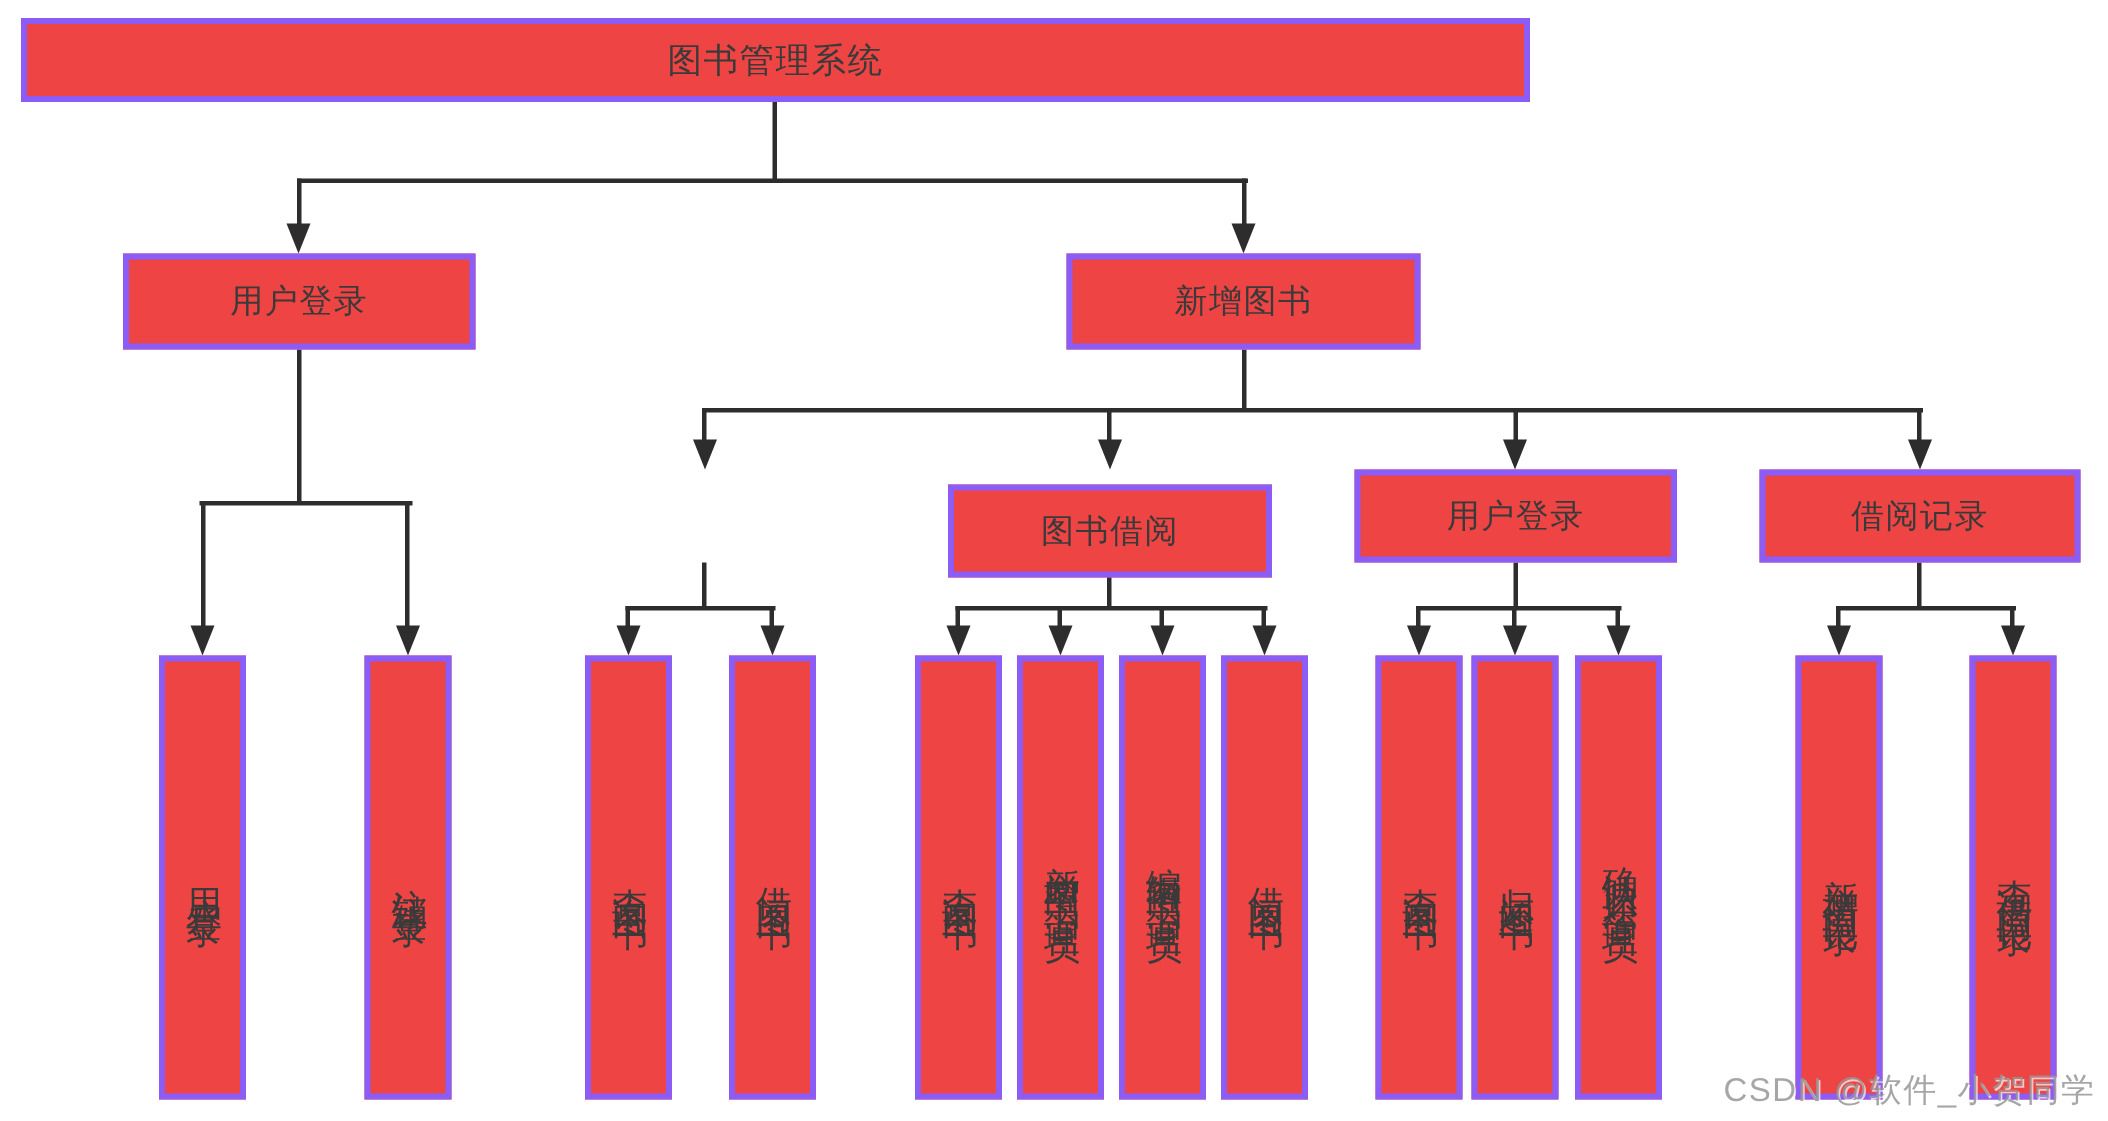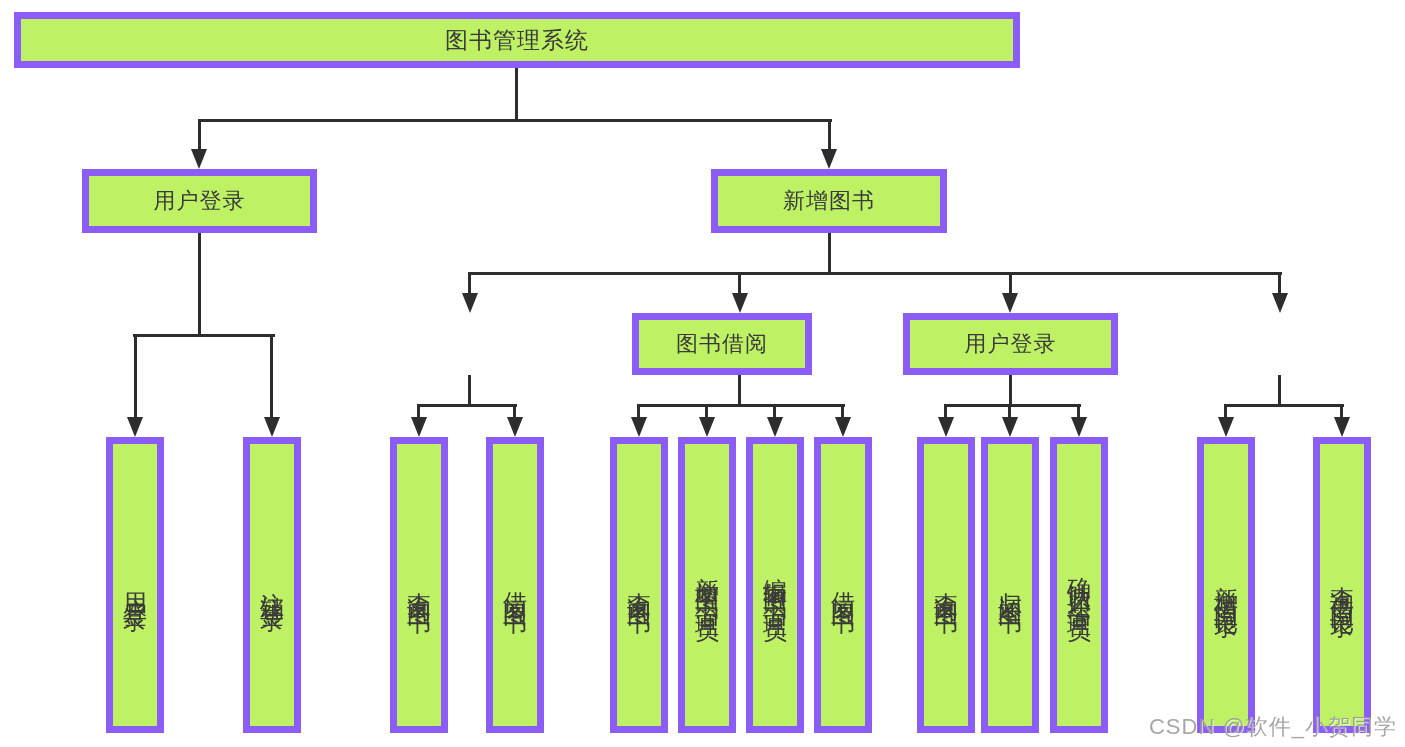--- a/index.html
+++ b/index.html
@@ -1,22 +1,22 @@
 <!DOCTYPE html>
 <html><head>
 <meta charset="utf-8">
 <style>
   html,body{margin:0;padding:0;background:#fff;}
   #canvas{
     position:relative;width:1405px;height:747px;background:#fff;overflow:hidden;
     font-family:"Liberation Sans","DejaVu Sans",sans-serif;
   }
   .box{
-    position:absolute;box-sizing:border-box;background:#bef264;
-    border:7px solid #8b5cf6;color:#3a3a3a;
+    position:absolute;box-sizing:border-box;background:#ef4444;
+    border:4px solid #8b5cf6;color:#3a3a3a;
     display:flex;align-items:center;justify-content:center;
     font-size:22px;letter-spacing:1px;white-space:nowrap;
     z-index:2;
   }
   .root{font-size:23px;}
   .vbox{
     writing-mode:vertical-rl;text-orientation:mixed;
     font-size:24px;letter-spacing:6px;white-space:normal;
     line-height:1;
   }
@@ -38,22 +38,23 @@
 </head>
 <body>
 
 <div id="canvas">
 
   <div class="box root" style="left:14px;top:12px;width:1006px;height:56px">图书管理系统</div>
 
   <div class="box" style="left:82px;top:169px;width:235px;height:64px">用户登录</div>
   <div class="box" style="left:711px;top:169px;width:236px;height:64px">新增图书</div>
 
-  <div class="box" style="left:632px;top:313px;width:180px;height:62px">图书借阅</div>
+  <div class="box" style="left:632px;top:323px;width:216px;height:62px">图书借阅</div>
   <div class="box" style="left:903px;top:313px;width:215px;height:62px">用户登录</div>
+  <div class="box" style="left:1173px;top:313px;width:214px;height:62px">借阅记录</div>
 
   <div class="box vbox" style="left:106px;top:437px;width:58px;height:296px">用户登录</div>
   <div class="box vbox" style="left:243px;top:437px;width:58px;height:296px">注销登录</div>
 
   <div class="box vbox" style="left:390px;top:437px;width:58px;height:296px">查询图书</div>
   <div class="box vbox" style="left:486px;top:437px;width:58px;height:296px">借阅图书</div>
 
   <div class="box vbox" style="left:610px;top:437px;width:58px;height:296px">查询图书</div>
   <div class="box vbox" style="left:678px;top:437px;width:58px;height:296px">新增图书（管理员）</div>
   <div class="box vbox" style="left:746px;top:437px;width:58px;height:296px">编辑图书（管理员）</div>

